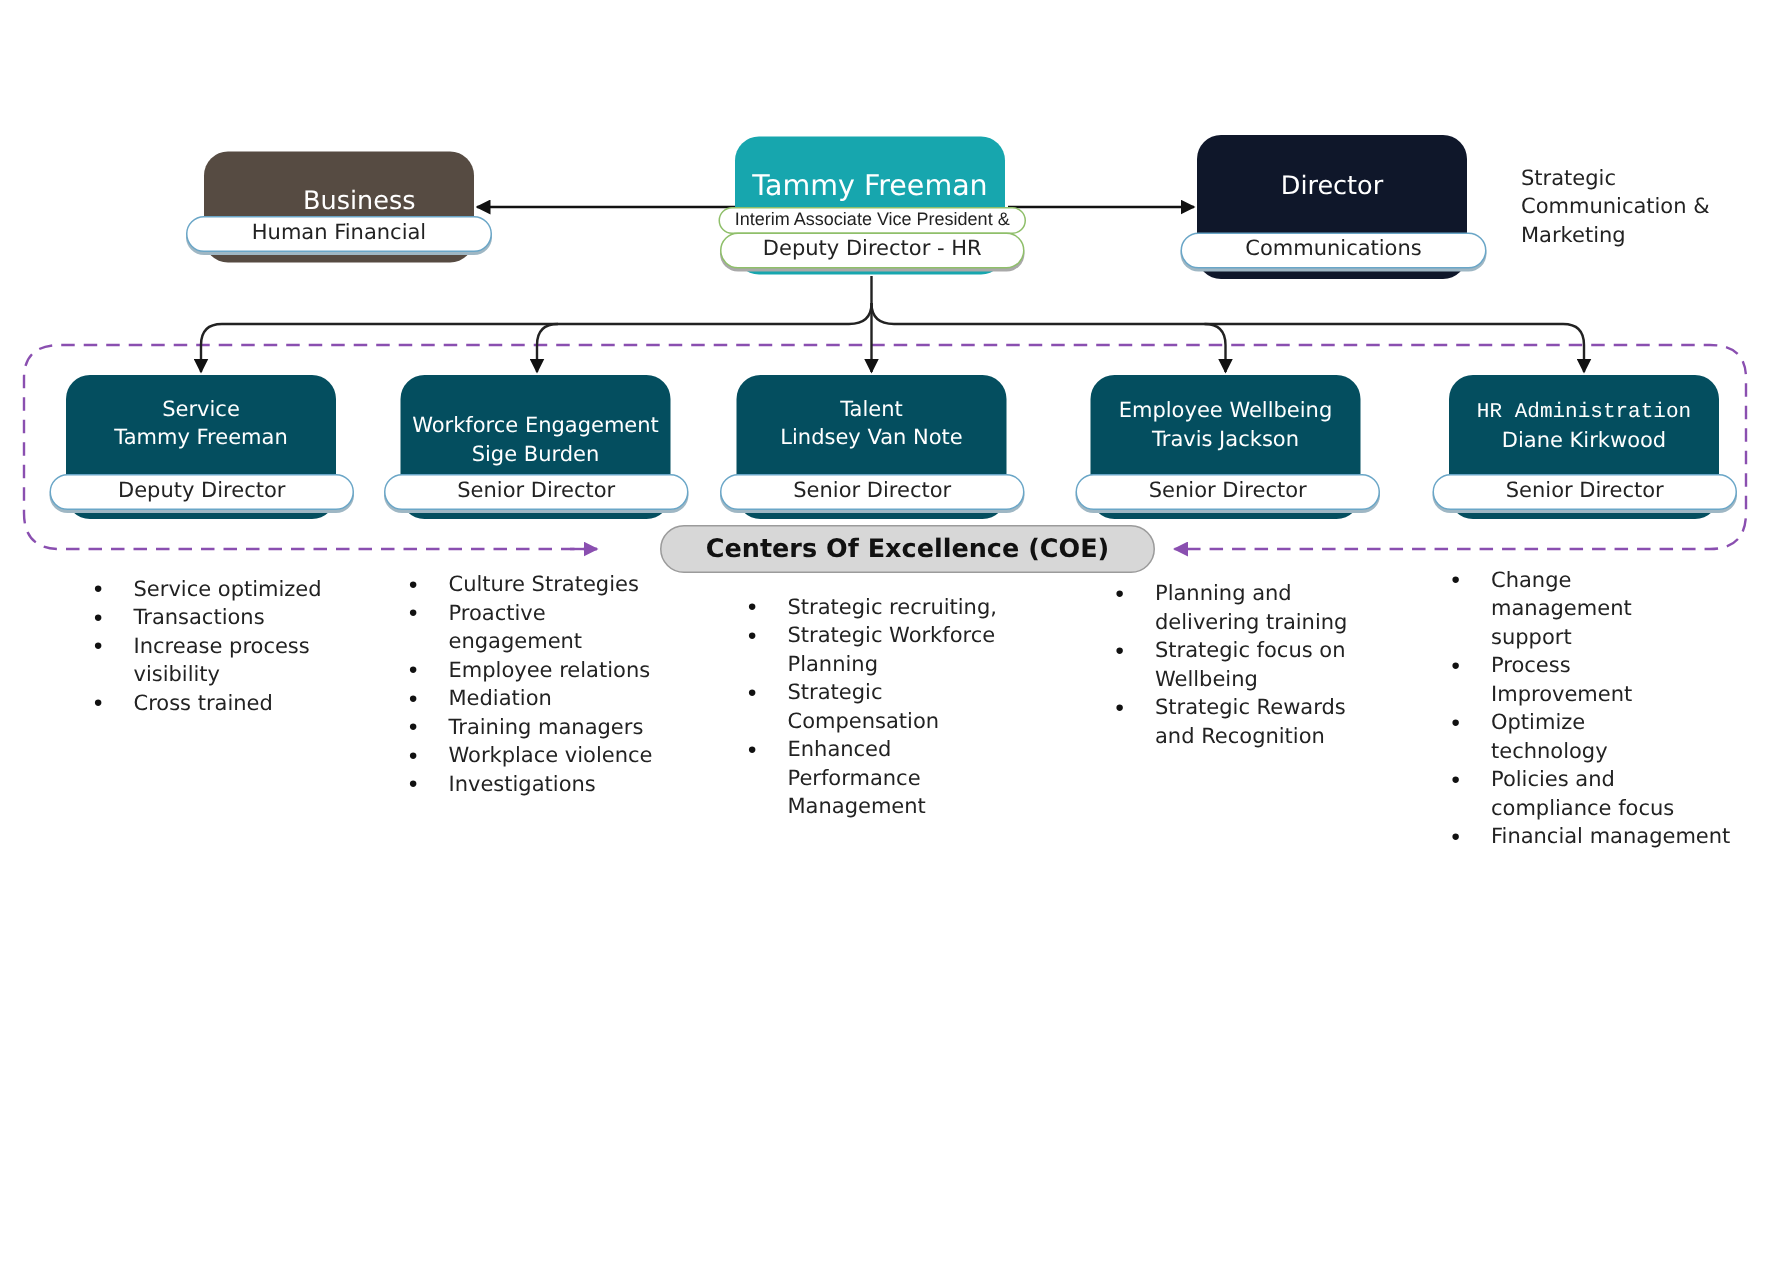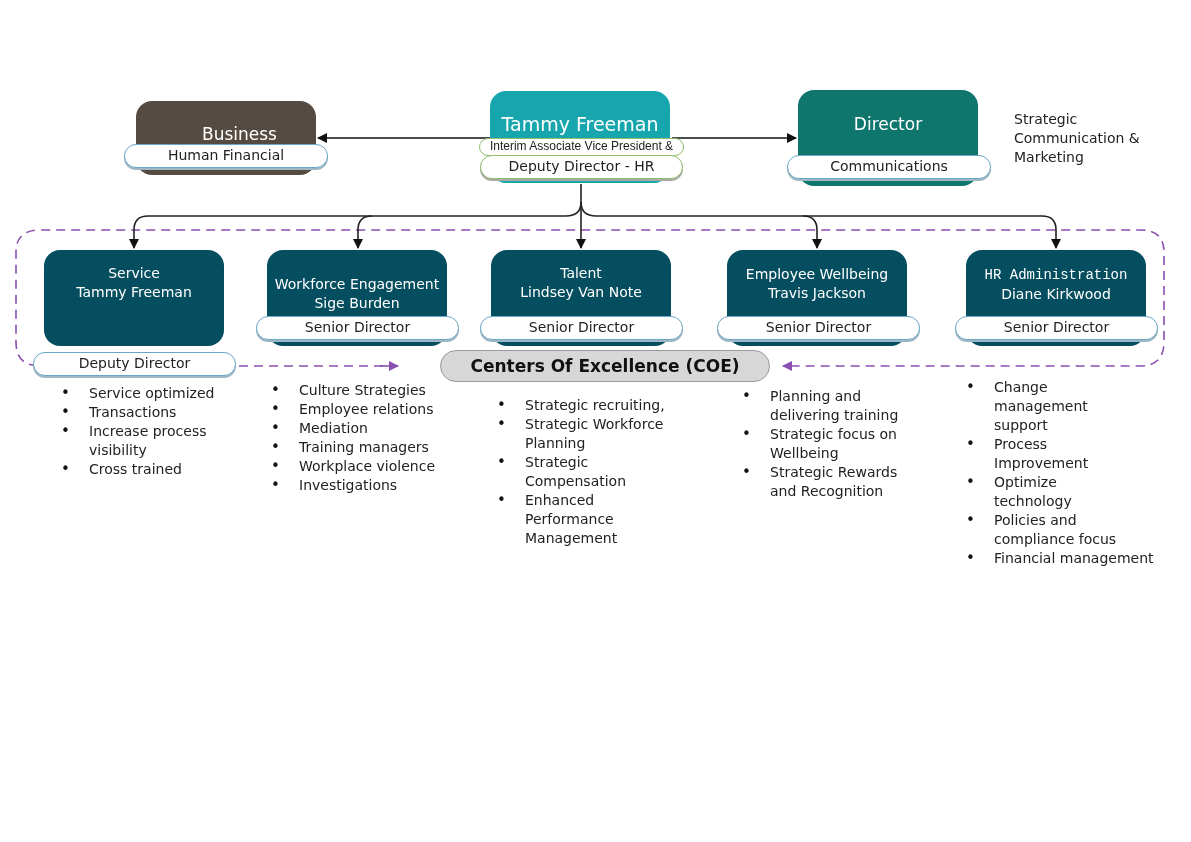--- a/index.html
+++ b/index.html
@@ -6,21 +6,21 @@
   body { width:1191px; height:842px; position:relative; overflow:hidden;
          font-family:"DejaVu Sans", "Liberation Sans", sans-serif; color:#1a1a1a; }
   .box { position:absolute; border-radius:16px; color:#fff; text-align:center; box-sizing:border-box; }
   .box .title { font-size:17px; line-height:20px; }
   .box .t2 { font-size:14px; line-height:19px; }
   .pill { position:absolute; background:#fff; border:1.5px solid #6aa6c7; border-radius:13px;
           text-align:center; color:#222; box-sizing:border-box; box-shadow:0 2px 0 #9fb7c4; }
   .pill.green { border-color:#8fbf6a; box-shadow:0 2px 0 #a9a9a9; }
   .bm { background:#564b42; }
   .tf { background:#17a6ae; }
-  .dir { background:#0f766e; }
+  .dir { background:#0f172a; }
   .teal { background:#044e5f; }
   .note { position:absolute; font-size:14px; line-height:19px; color:#222; }
   ul.bul { position:absolute; margin:0; padding:0; list-style:none; font-size:14px; line-height:19px; color:#222; }
   ul.bul li { position:relative; padding-left:28px; }
   ul.bul li::before { content:"\2022"; position:absolute; left:0; top:0; font-size:15px; color:#111; }
   .coe { position:absolute; left:440px; top:350px; width:330px; height:32px; background:#d7d7d7;
          border:1px solid #9b9b9b; border-radius:16px; box-sizing:border-box; text-align:center;
          font-weight:bold; font-size:17px; line-height:30px; color:#111; }
   svg.lines { position:absolute; left:0; top:0; }
 </style>
@@ -68,21 +68,21 @@
 <div class="note" style="left:1014px;top:110px;">
   <div>Strategic</div>
   <div>Communication &amp;</div>
   <div>Marketing</div>
 </div>
 
 <div class="box teal" style="left:44px;top:250px;width:180px;height:96px;text-align:center;">
   <div class="t2" style="padding-top:14px;">Service</div>
   <div class="t2">Tammy Freeman</div>
 </div>
-<div class="pill" style="left:33px;top:316px;width:203px;height:24px;font-size:14px;line-height:21px;margin-top:36px;">Deputy Director</div>
+<div class="pill" style="left:33px;top:316px;width:203px;height:24px;font-size:14px;line-height:21px;">Deputy Director</div>
 
 <div class="box teal" style="left:267px;top:250px;width:180px;height:96px;">
   <div class="t2" style="padding-top:25px;">Workforce Engagement</div>
   <div class="t2">Sige Burden</div>
 </div>
 <div class="pill" style="left:256px;top:316px;width:203px;height:24px;font-size:14px;line-height:21px;">Senior Director</div>
 
 <div class="box teal" style="left:491px;top:250px;width:180px;height:96px;">
   <div class="t2" style="padding-top:14px;">Talent</div>
   <div class="t2">Lindsey Van Note</div>
@@ -105,20 +105,21 @@
 
 <ul class="bul" style="left:61px;top:384px;width:160px;">
   <li>Service optimized</li>
   <li>Transactions</li>
   <li>Increase process visibility</li>
   <li>Cross trained</li>
 </ul>
 
 <ul class="bul" style="left:271px;top:381px;width:170px;">
   <li>Culture Strategies</li>
+  <li style="width:100px;">Proactive engagement</li>
   <li>Employee relations</li>
   <li>Mediation</li>
   <li>Training managers</li>
   <li>Workplace violence</li>
   <li>Investigations</li>
 </ul>
 
 <ul class="bul" style="left:497px;top:396px;width:172px;">
   <li>Strategic recruiting,</li>
   <li style="width:140px;">Strategic Workforce Planning</li>

